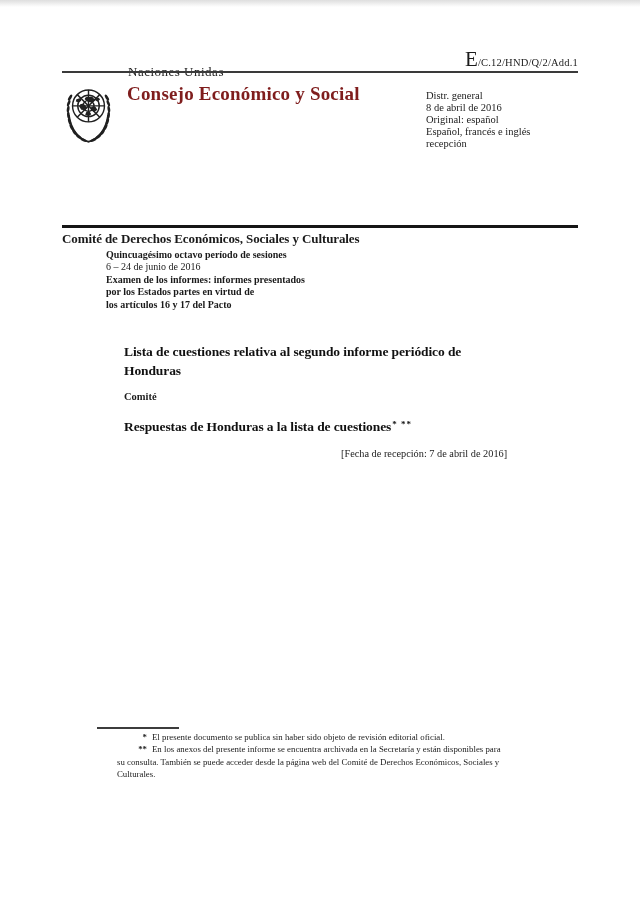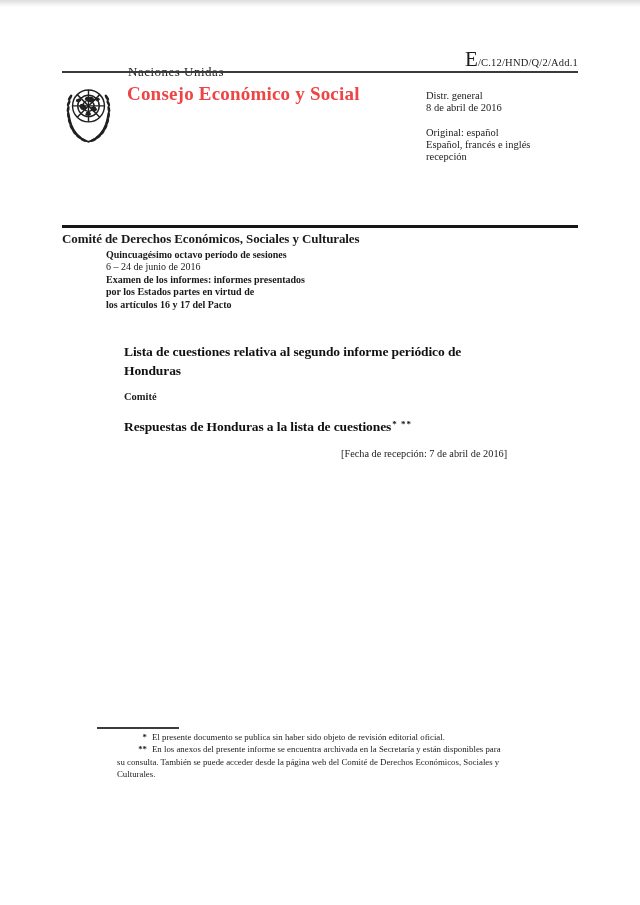--- a/index.html
+++ b/index.html
@@ -30,28 +30,28 @@
   .doc-symbol .symbol-rest { font-size: 10.5px; letter-spacing: 0.2px; }
   .thin-rule {
     position: absolute; left: 62px; top: 71px; width: 516px; height: 2px;
     background: #3a3a3a;
   }
   .emblem {
     position: absolute; left: 61px; top: 80px; width: 55px; height: 65px;
   }
   .body-name {
     position: absolute; left: 127px; top: 83px;
-    font-size: 19px; font-weight: bold; letter-spacing: 0.2px; color: #ef4444;
+    font-size: 19px; font-weight: bold; letter-spacing: 0.2px; color: #7f1d1d;
     white-space: nowrap;
   }
   .dist-block {
     position: absolute; left: 426px; top: 90px;
     font-size: 10.5px; line-height: 12px; color: #222;
   }
-  .dist-block .gap { margin-top: 13px; }
+  .dist-block .gap { }
   .thick-rule {
     position: absolute; left: 62px; top: 225px; width: 516px; height: 3px;
     background: #161616;
   }
   .session-block {
     position: absolute; left: 62px; top: 232px;
     color: #1a1a1a;
   }
   .committee-name {
     font-size: 13px; font-weight: bold; letter-spacing: -0.1px;

